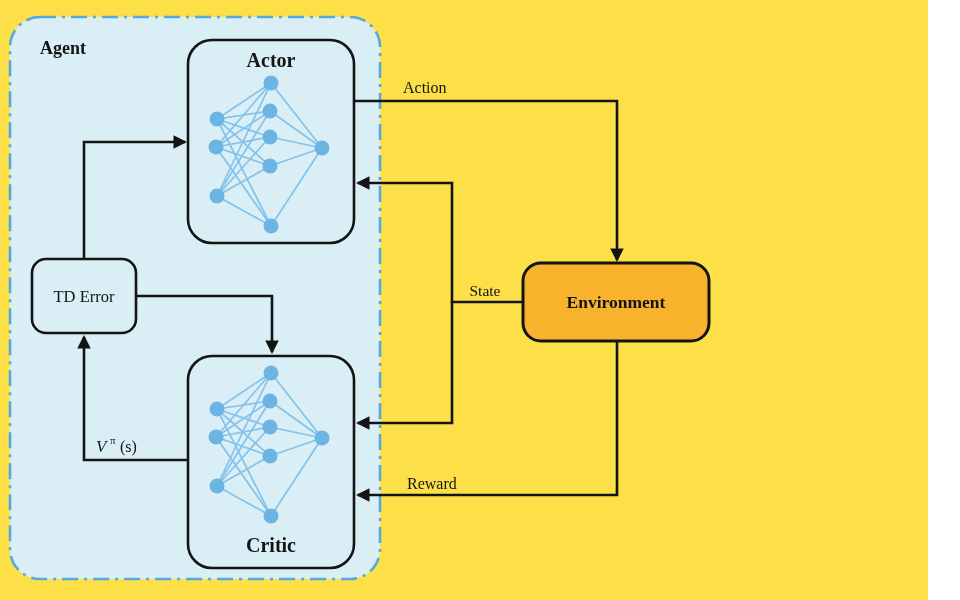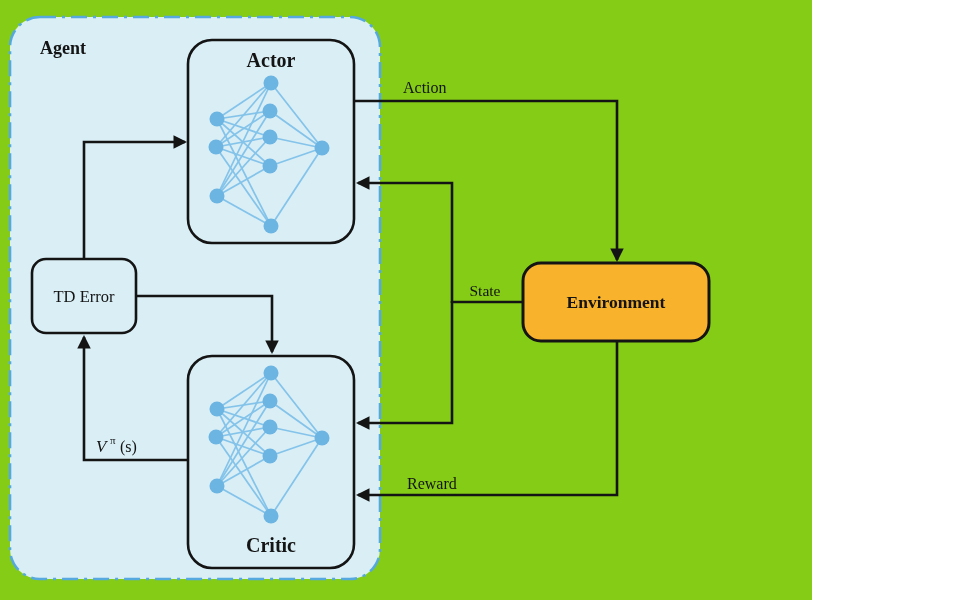--- a/index.html
+++ b/index.html
@@ -5,23 +5,23 @@
   html, body {
     margin: 0;
     padding: 0;
     background: #ffffff;
     width: 960px;
     height: 600px;
     overflow: hidden;
   }
   #stage {
     position: relative;
-    width: 812px;
+    width: 928px;
     height: 600px;
-    background: #84cc16;
+    background: #fde047;
   }
   svg {
     display: block;
   }
   .lbl {
     font-family: "Liberation Serif", "DejaVu Serif", serif;
     fill: #141414;
   }
   .bold { font-weight: bold; }
   .mid  { text-anchor: middle; }

